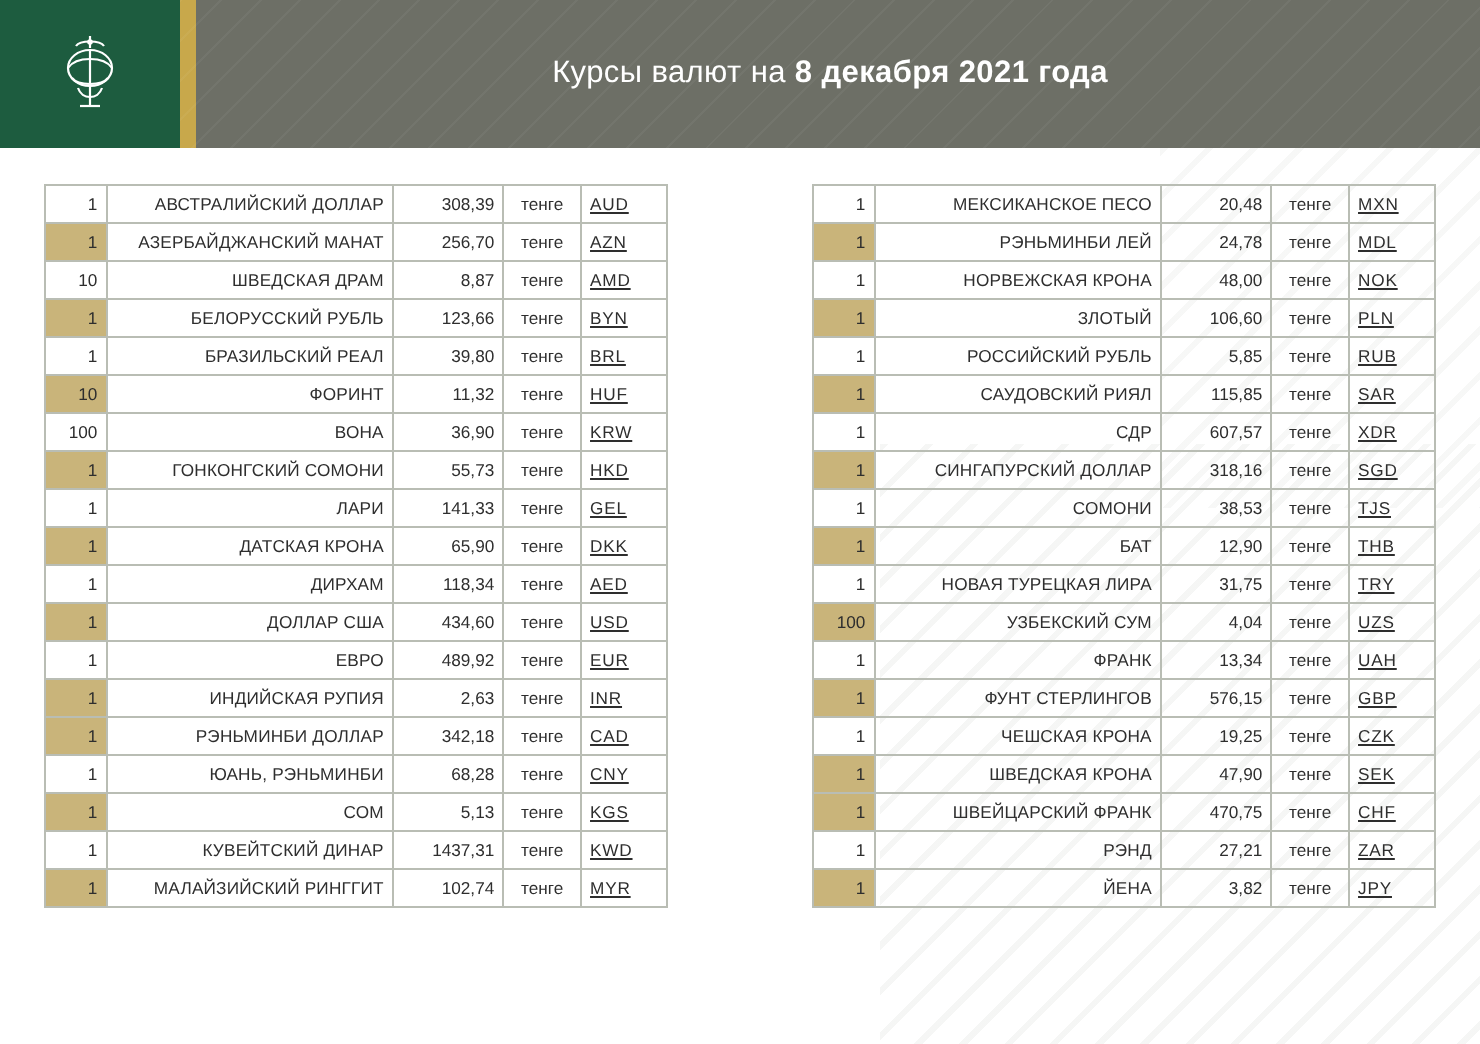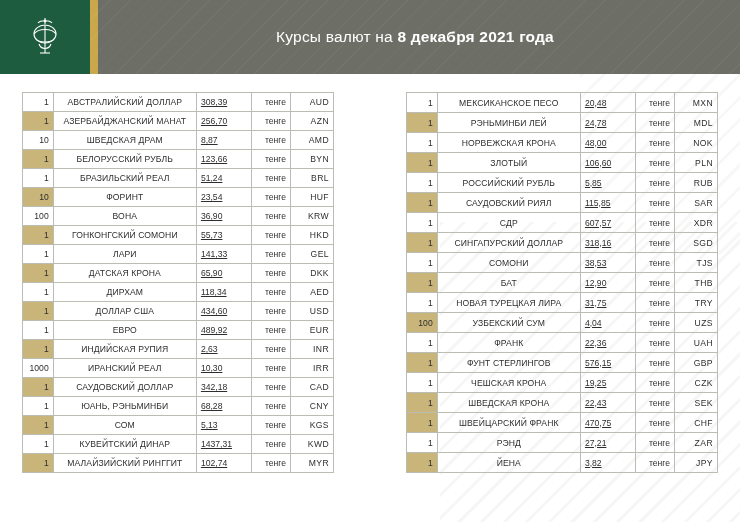--- a/index.html
+++ b/index.html
@@ -117,40 +117,41 @@
     width: 30px;
     text-align: right;
     padding-right: 5px;
     font-size: 8.4px;
   }
   td.qty.hl {
     background: #c9b47a;
   }
   td.name {
     width: 140px;
-    text-align: center;
+    text-align: right;
     padding-left: 6px;
     letter-spacing: 0.1px;
   }
   td.rate {
     width: 54px;
+    text-align: right;
     padding-right: 5px;
-    text-decoration: underline;
   }
   td.unit {
     width: 38px;
-    text-align: right;
+    text-align: center;
     padding-left: 5px;
     color: #3a3a3a;
   }
   td.code {
     width: 42px;
-    text-align: right;
+    text-align: left;
     color: #4a4a4a;
     letter-spacing: 0.4px;
+    text-decoration: underline;
   }
 </style>
 </head>
 <body>
 
 <div class="page">
 
   <div class="bg-chevrons"></div>
   <div class="bg-chevrons2"></div>
 
@@ -209,28 +210,28 @@
           <tr>
             <td class="qty hl">1</td>
             <td class="name">БЕЛОРУССКИЙ РУБЛЬ</td>
             <td class="rate">123,66</td>
             <td class="unit">тенге</td>
             <td class="code">BYN</td>
           </tr>
           <tr>
             <td class="qty">1</td>
             <td class="name">БРАЗИЛЬСКИЙ РЕАЛ</td>
-            <td class="rate">51,24</td>
+            <td class="rate">39,80</td>
             <td class="unit">тенге</td>
             <td class="code">BRL</td>
           </tr>
           <tr>
             <td class="qty hl">10</td>
             <td class="name">ФОРИНТ</td>
-            <td class="rate">23,54</td>
+            <td class="rate">11,32</td>
             <td class="unit">тенге</td>
             <td class="code">HUF</td>
           </tr>
           <tr>
             <td class="qty">100</td>
             <td class="name">ВОНА</td>
             <td class="rate">36,90</td>
             <td class="unit">тенге</td>
             <td class="code">KRW</td>
           </tr>
@@ -277,29 +278,22 @@
             <td class="code">EUR</td>
           </tr>
           <tr>
             <td class="qty hl">1</td>
             <td class="name">ИНДИЙСКАЯ РУПИЯ</td>
             <td class="rate">2,63</td>
             <td class="unit">тенге</td>
             <td class="code">INR</td>
           </tr>
           <tr>
-            <td class="qty">1000</td>
-            <td class="name">ИРАНСКИЙ РЕАЛ</td>
-            <td class="rate">10,30</td>
-            <td class="unit">тенге</td>
-            <td class="code">IRR</td>
-          </tr>
-          <tr>
-            <td class="qty hl">1</td>
-            <td class="name">САУДОВСКИЙ ДОЛЛАР</td>
+            <td class="qty hl">1</td>
+            <td class="name">РЭНЬМИНБИ ДОЛЛАР</td>
             <td class="rate">342,18</td>
             <td class="unit">тенге</td>
             <td class="code">CAD</td>
           </tr>
           <tr>
             <td class="qty">1</td>
             <td class="name">ЮАНЬ, РЭНЬМИНБИ</td>
             <td class="rate">68,28</td>
             <td class="unit">тенге</td>
             <td class="code">CNY</td>
@@ -409,42 +403,42 @@
           <tr>
             <td class="qty hl">100</td>
             <td class="name">УЗБЕКСКИЙ СУМ</td>
             <td class="rate">4,04</td>
             <td class="unit">тенге</td>
             <td class="code">UZS</td>
           </tr>
           <tr>
             <td class="qty">1</td>
             <td class="name">ФРАНК</td>
-            <td class="rate">22,36</td>
+            <td class="rate">13,34</td>
             <td class="unit">тенге</td>
             <td class="code">UAH</td>
           </tr>
           <tr>
             <td class="qty hl">1</td>
             <td class="name">ФУНТ СТЕРЛИНГОВ</td>
             <td class="rate">576,15</td>
             <td class="unit">тенге</td>
             <td class="code">GBP</td>
           </tr>
           <tr>
             <td class="qty">1</td>
             <td class="name">ЧЕШСКАЯ КРОНА</td>
             <td class="rate">19,25</td>
             <td class="unit">тенге</td>
             <td class="code">CZK</td>
           </tr>
           <tr>
             <td class="qty hl">1</td>
             <td class="name">ШВЕДСКАЯ КРОНА</td>
-            <td class="rate">22,43</td>
+            <td class="rate">47,90</td>
             <td class="unit">тенге</td>
             <td class="code">SEK</td>
           </tr>
           <tr>
             <td class="qty hl">1</td>
             <td class="name">ШВЕЙЦАРСКИЙ ФРАНК</td>
             <td class="rate">470,75</td>
             <td class="unit">тенге</td>
             <td class="code">CHF</td>
           </tr>

